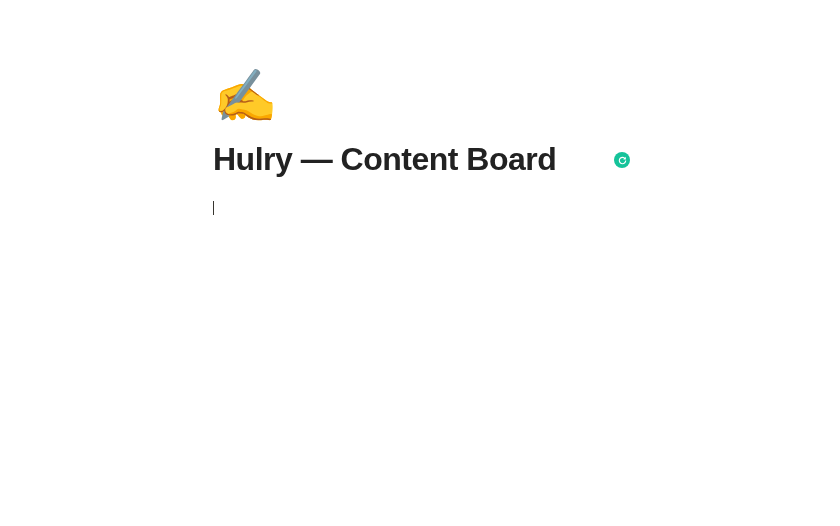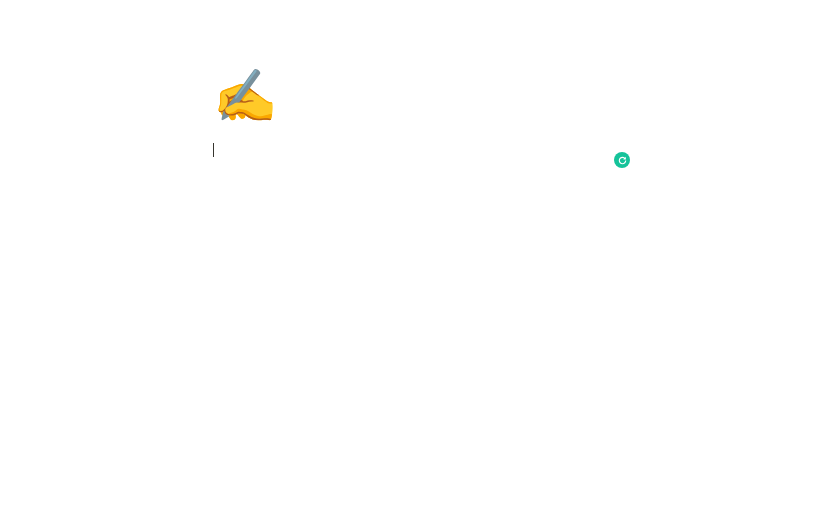--- a/index.html
+++ b/index.html
@@ -78,20 +78,21 @@
     .grammarly-badge svg {
       width: 9px;
       height: 9px;
     }
   </style>
 </head>
 <body>
 
 <div class="content-wrapper">
   <span class="page-icon">✍️</span>
+  <h1 class="page-title">Hulry — Content Board</h1>
   <div class="editor-block" contenteditable="true" data-placeholder="Type '/' for commands" style="">
     <span class="cursor"></span>
   </div>
 </div>
 
 <div class="grammarly-badge">
   <svg viewBox="0 0 24 24">
     <path fill="#ffffff" d="M12 2C6.48 2 2 6.48 2 12s4.48 10 10 10 10-4.48 10-10h-3c0 3.87-3.13 7-7 7s-7-3.13-7-7 3.13-7 7-7c1.68 0 3.22.59 4.42 1.58L14 9h7V2l-2.35 2.35C16.87 2.88 14.54 2 12 2z"></path>
   </svg>
 </div>

